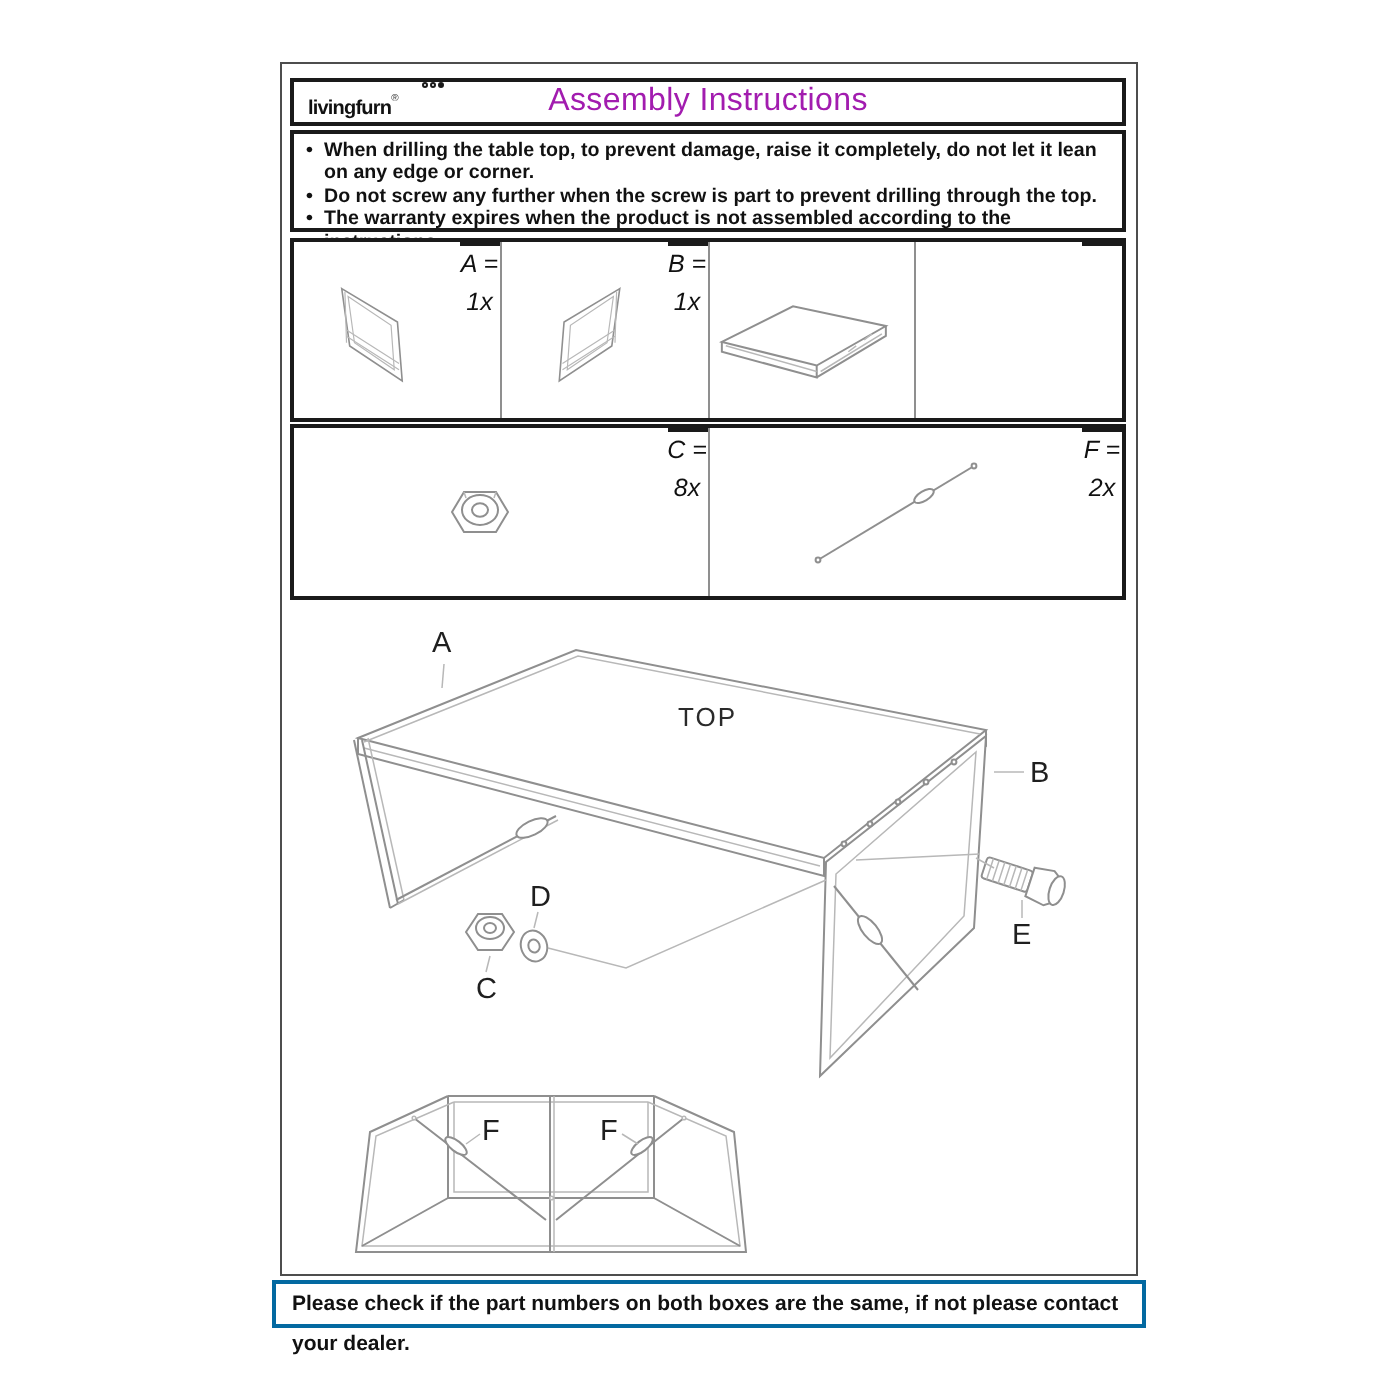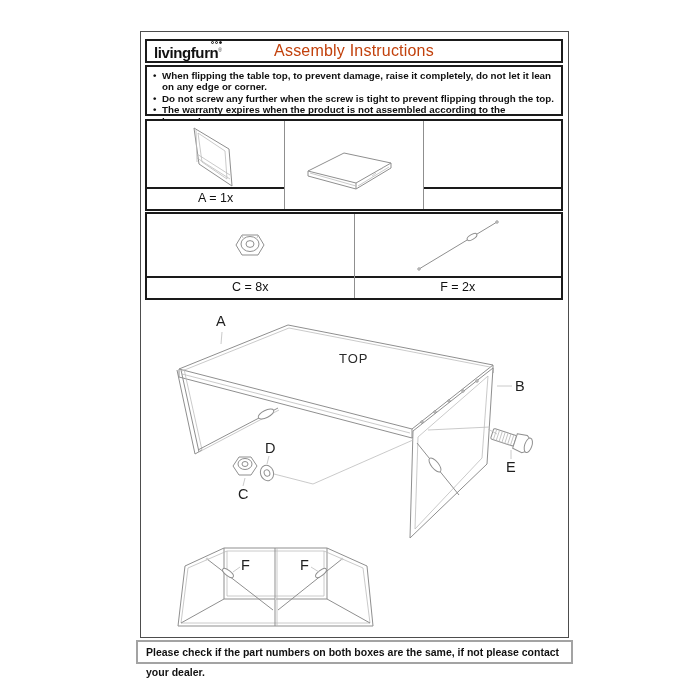--- a/index.html
+++ b/index.html
@@ -5,51 +5,51 @@
   html,body{margin:0;padding:0;background:#ffffff;}
   .canvas{position:relative;width:700px;height:700px;background:#ffffff;
           font-family:"Liberation Sans",sans-serif;color:#1a1a1a;overflow:hidden;}
   .page{position:absolute;left:140px;top:31px;width:429px;height:607px;
         border:1px solid #4d4d4d;background:#fff;box-sizing:border-box;}
 
   
   .hdr{position:absolute;left:4px;top:7px;width:418px;height:24px;
        border:2px solid #1a1a1a;box-sizing:border-box;background:#fff;}
   .logo{position:absolute;left:7px;top:3px;height:16px;}
-  .logo-text{font-size:15px;font-weight:bold;letter-spacing:-0.4px;color:#111;}
+  .logo-text{font-size:10px;font-weight:bold;letter-spacing:-0.4px;color:#111;}
   .logo-mark{font-size:5px;vertical-align:super;color:#333;}
   .logo-dots{position:absolute;left:57px;top:-3px;display:flex;gap:1px;}
   .dot{width:3px;height:3px;border-radius:50%;border:1px solid #1a1a1a;box-sizing:border-box;}
   .dot.filled{background:#1a1a1a;}
   .title{position:absolute;left:0;right:0;top:0;height:20px;text-align:center;
-         font-size:16px;letter-spacing:0.2px;color:#c2410c;padding-top:1px;}
+         font-size:16px;letter-spacing:0.2px;color:#a21caf;padding-top:1px;}
 
   
   .notes{position:absolute;left:4px;top:33px;width:418px;height:51px;
          border:2px solid #1a1a1a;box-sizing:border-box;padding:3px 5px 0 6px;background:#fff;}
   .note-line{display:flex;font-size:9.8px;font-weight:600;line-height:11.4px;color:#111;}
   .bullet{width:9px;flex:0 0 9px;text-align:left;}
 
   
   .pblock{position:absolute;left:4px;width:418px;border:2px solid #1a1a1a;
           box-sizing:border-box;background:#fff;display:flex;}
   .pblock.b1{top:87px;height:92px;}
   .pblock.b2{top:180px;height:88px;}
-  .pcol{flex:1 1 0;display:flex;flex-direction:column;border-right:1px solid #8f8f8f;min-width:0;}
+  .pcol{flex:1 1 0;display:flex;flex-direction:row;border-right:1px solid #8f8f8f;min-width:0;font-style:italic;}
   .pcol:last-child{border-right:none;}
   .pimg{flex:1 1 auto;display:flex;align-items:center;justify-content:center;overflow:hidden;}
   .plabel{flex:0 0 20px;border-top:2px solid #1a1a1a;text-align:center;
           font-size:12.5px;line-height:19px;color:#111;}
 
   
   .diagram{position:absolute;left:0;top:270px;width:429px;height:336px;}
 
   
   .footer{position:absolute;left:136px;top:640px;width:437px;height:24px;
-          border:2px solid #a3a3a3;box-sizing:border-box;background:#fff;
+          border:2px solid #0369a1;box-sizing:border-box;background:#fff;
           font-size:10.5px;font-weight:600;line-height:20px;padding-left:8px;color:#111;}
 
   svg{display:block;}
   .ln{stroke:#8f8f8f;stroke-width:1;fill:none;}
   .lnl{stroke:#b8b8b8;stroke-width:0.75;fill:none;}
   .fw{fill:#ffffff;}
   .lbl{font-family:"Liberation Sans",sans-serif;font-size:14.5px;fill:#1f1f1f;}
   .lbl-top{font-family:"Liberation Sans",sans-serif;font-size:13px;letter-spacing:1px;fill:#2a2a2a;}
 </style>
 </head>
@@ -66,25 +66,25 @@
           <span class="dot"></span>
             <span class="dot"></span>
             <span class="dot filled"></span>
         </span>
       </div>
     </div>
 
     <div class="notes">
       <div class="note-line">
           <span class="bullet">•</span>
-          <span>When flipping the table top, to prevent damage, raise it completely, do not let it lean on any edge or corner.</span>
-        </div>
-      <div class="note-line">
-          <span class="bullet">•</span>
-          <span>Do not screw any further when the screw is tight to prevent flipping through the top.</span>
+          <span>When drilling the table top, to prevent damage, raise it completely, do not let it lean on any edge or corner.</span>
+        </div>
+      <div class="note-line">
+          <span class="bullet">•</span>
+          <span>Do not screw any further when the screw is part to prevent drilling through the top.</span>
         </div>
       <div class="note-line">
           <span class="bullet">•</span>
           <span>The warranty expires when the product is not assembled according to the instructions.</span>
         </div>
       <div class="note-line">
           <span class="bullet">•</span>
           <span>If you are unsure please contact your dealer.</span>
         </div>
     </div>
@@ -93,20 +93,31 @@
       <div class="pcol">
         <div class="pimg">
           <svg width="104" height="68" viewBox="0 0 104 68">
             <path class="ln fw" d="M30,8 L65,29 L68,66 L35,44 Z"></path>
             <path class="lnl" d="M34,13 L61,31 L63,59 L38,42 Z"></path>
             <path class="lnl" d="M33,34 L66,55 M33,38 L66,59"></path>
             <path class="lnl" d="M32,10 L33,42"></path>
           </svg>
         </div>
         <div class="plabel">A = 1x</div>
+      </div>
+      <div class="pcol">
+        <div class="pimg">
+          <svg width="104" height="68" viewBox="0 0 104 68">
+            <path class="ln fw" d="M74,8 L39,29 L36,66 L69,44 Z"></path>
+            <path class="lnl" d="M70,13 L43,31 L41,59 L66,42 Z"></path>
+            <path class="lnl" d="M71,34 L38,55 M71,38 L38,59"></path>
+            <path class="lnl" d="M72,10 L71,42"></path>
+          </svg>
+        </div>
+        <div class="plabel">B = 1x</div>
       </div>
       <div class="pcol">
         <div class="pimg">
           <svg width="104" height="68" viewBox="0 0 104 68">
             <path class="ln fw" d="M6,40 L42,22 L89,32 L54,52 Z"></path>
             <path class="ln" d="M6,40 L6,45 L54,58 L54,52 M54,58 L89,37 L89,32"></path>
             <path class="lnl" d="M8,42 L54,55 M56,55 L87,36"></path>
             <path class="lnl" d="M78,39 L82,36 M70,45 L74,42"></path>
           </svg>
         </div>

